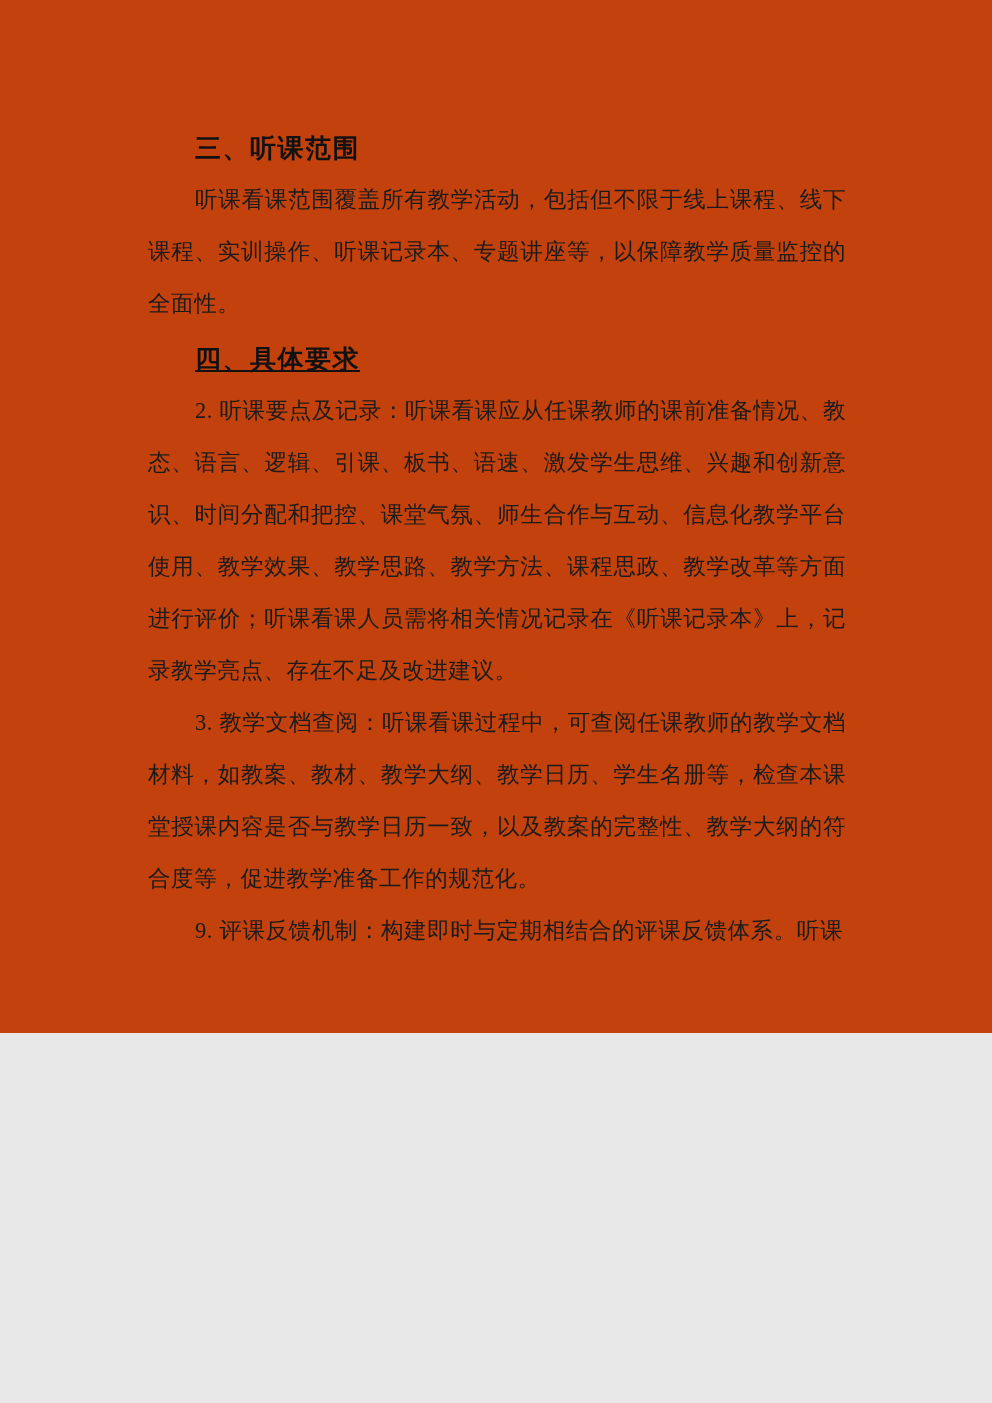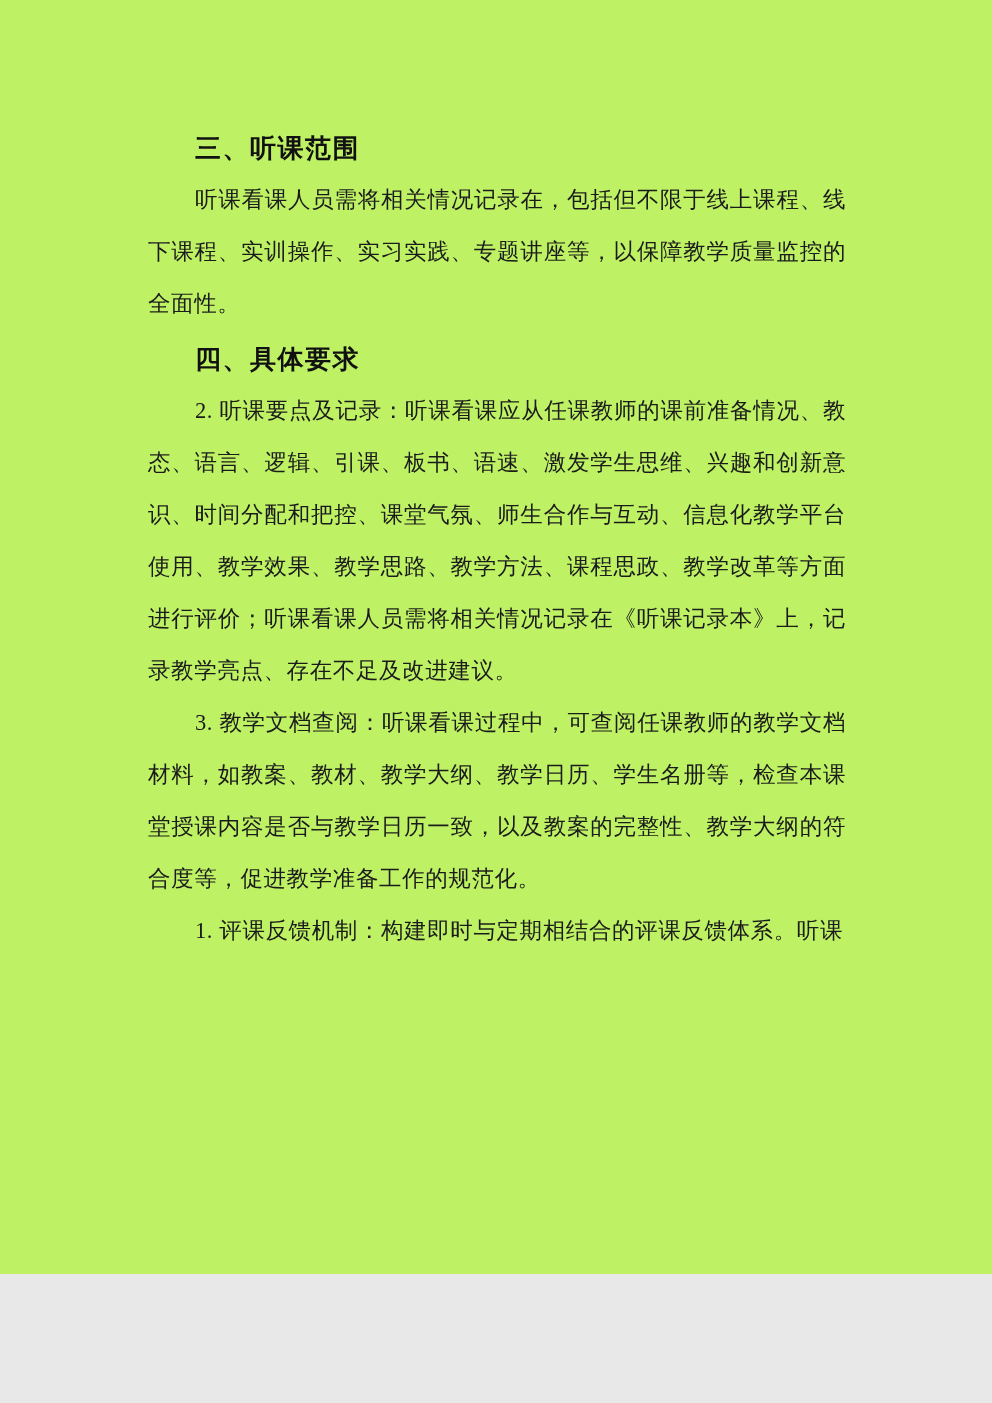--- a/index.html
+++ b/index.html
@@ -3,22 +3,22 @@
 <meta charset="utf-8">
 <style>
   html, body {
     margin: 0;
     padding: 0;
     background: #e8e8e8;
   }
   .page {
     position: relative;
     width: 992px;
-    height: 1274px;
-    background: #bef264;
+    height: 1033px;
+    background: #c2410c;
     overflow: hidden;
     color: #1b1b1b;
     font-family: "Liberation Serif", serif;
   }
   .doc-body {
     position: absolute;
     left: 148px;
     top: 122px;
     width: 698px;
   }
@@ -37,20 +37,21 @@
     font-size: 22.5px;
     line-height: 52px;
     letter-spacing: 0.6px;
     text-align: justify;
     text-indent: 47px;
     word-break: break-all;
     color: #1b1b1b;
   }
   .sec-2 .doc-heading {
     margin-top: 3px;
+    text-decoration: underline;
   }
   .page-footer {
     position: absolute;
     left: 0;
     top: 1296px;
     width: 100%;
     text-align: center;
   }
   .page-number {
     font-size: 21px;
@@ -59,28 +60,28 @@
   }
 </style>
 </head>
 <body>
 
 <div class="page">
   <div class="doc-body">
 
     <section class="sec-1">
       <h2 class="doc-heading">三、听课范围</h2>
-      <p class="doc-para">听课看课人员需将相关情况记录在，包括但不限于线上课程、线下课程、实训操作、实习实践、专题讲座等，以保障教学质量监控的全面性。</p>
+      <p class="doc-para">听课看课范围覆盖所有教学活动，包括但不限于线上课程、线下课程、实训操作、听课记录本、专题讲座等，以保障教学质量监控的全面性。</p>
     </section>
 
     <section class="sec-2">
       <h2 class="doc-heading">四、具体要求</h2>
       <p class="doc-para">2. 听课要点及记录：听课看课应从任课教师的课前准备情况、教态、语言、逻辑、引课、板书、语速、激发学生思维、兴趣和创新意识、时间分配和把控、课堂气氛、师生合作与互动、信息化教学平台使用、教学效果、教学思路、教学方法、课程思政、教学改革等方面进行评价；听课看课人员需将相关情况记录在《听课记录本》上，记录教学亮点、存在不足及改进建议。</p>
       <p class="doc-para">3. 教学文档查阅：听课看课过程中，可查阅任课教师的教学文档材料，如教案、教材、教学大纲、教学日历、学生名册等，检查本课堂授课内容是否与教学日历一致，以及教案的完整性、教学大纲的符合度等，促进教学准备工作的规范化。</p>
-      <p class="doc-para">1. 评课反馈机制：构建即时与定期相结合的评课反馈体系。听课</p>
+      <p class="doc-para">9. 评课反馈机制：构建即时与定期相结合的评课反馈体系。听课</p>
     </section>
 
   </div>
 
   <div class="page-footer">
     <span class="page-number">2</span>
   </div>
 </div>
 
 </body></html>

